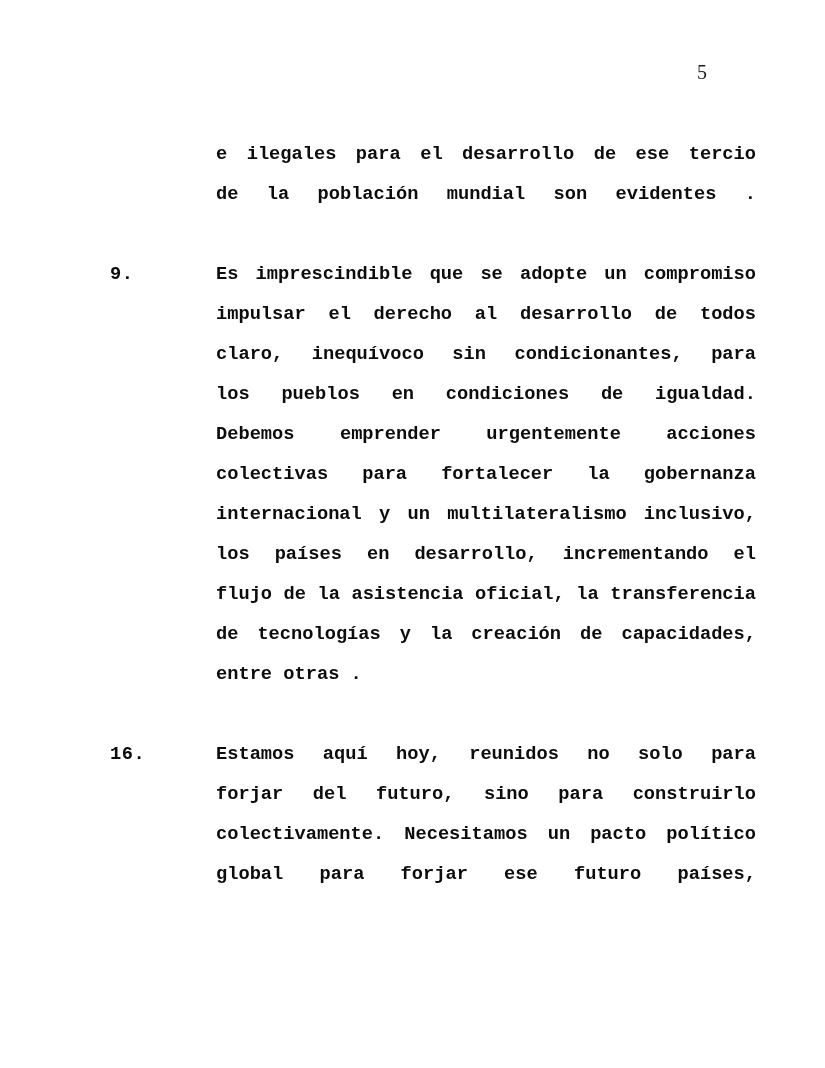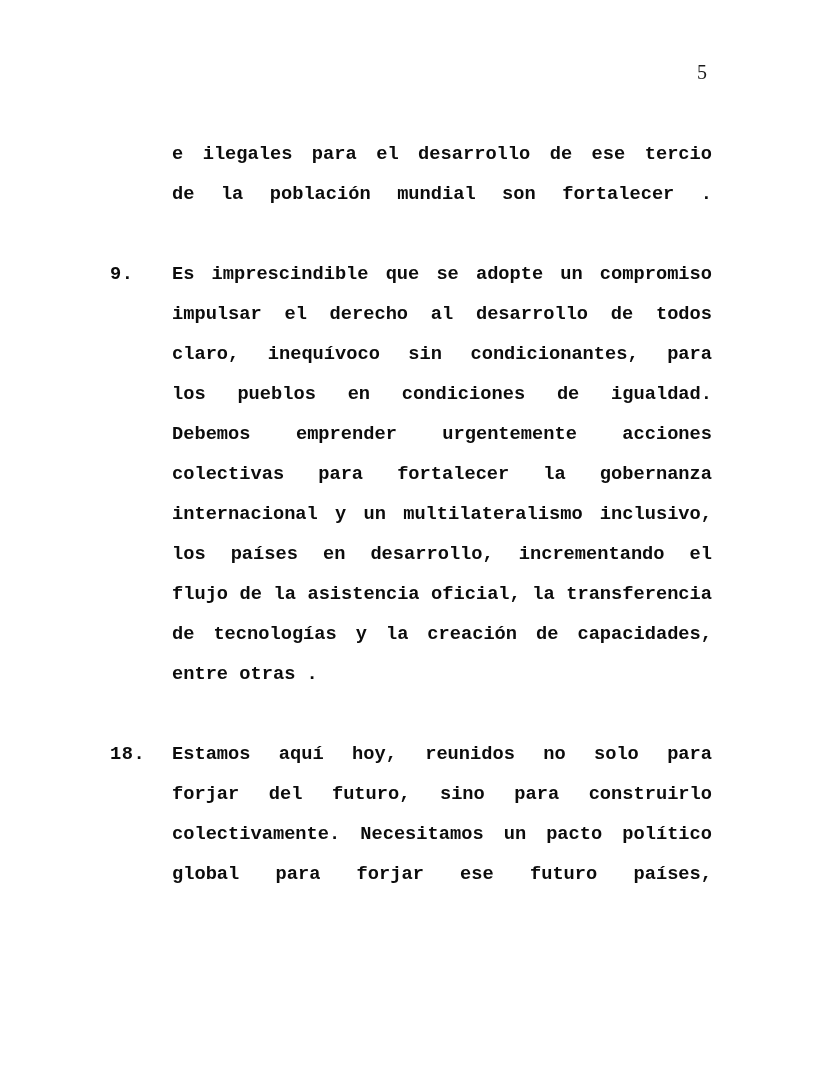--- a/index.html
+++ b/index.html
@@ -27,20 +27,21 @@
     position: absolute;
     left: 110px;
     top: 134px;
     width: 602px;
     font-family: "Liberation Mono", "DejaVu Sans Mono", monospace;
     font-weight: 700;
   }
   .paragraph {
     display: flex;
     margin-bottom: 40px;
+    gap: 44px;
   }
   .marker {
     flex: 0 0 62px;
     width: 62px;
     font-size: 18.7px;
     line-height: 40px;
     text-align: left;
     letter-spacing: 0.5px;
   }
   .lines {
@@ -62,21 +63,21 @@
 </head>
 <body>
 
 <div class="page">
   <div class="page-number">5</div>
   <div class="content" id="content">
   <div class="paragraph">
     <span class="marker"></span>
     <div class="lines">
           <div class="line">e ilegales para el desarrollo de ese tercio</div>
-          <div class="line">de la población mundial son fortalecer .</div>
+          <div class="line">de la población mundial son evidentes .</div>
         </div>
   </div>
 
   <div class="paragraph">
     <span class="marker">9.</span>
     <div class="lines">
           <div class="line">Es imprescindible que se adopte un compromiso</div>
           <div class="line">impulsar el derecho al desarrollo de todos</div>
           <div class="line">claro, inequívoco sin condicionantes, para</div>
           <div class="line">los pueblos en condiciones de igualdad.</div>
@@ -84,21 +85,21 @@
           <div class="line">colectivas para fortalecer la gobernanza</div>
           <div class="line">internacional y un multilateralismo inclusivo,</div>
           <div class="line">los países en desarrollo, incrementando el</div>
           <div class="line">flujo de la asistencia oficial, la transferencia</div>
           <div class="line">de tecnologías y la creación de capacidades,</div>
           <div class="line flush">entre otras .</div>
         </div>
   </div>
 
   <div class="paragraph">
-    <span class="marker">18.</span>
+    <span class="marker">16.</span>
     <div class="lines">
           <div class="line">Estamos aquí hoy, reunidos no solo para</div>
           <div class="line">forjar del futuro, sino para construirlo</div>
           <div class="line">colectivamente. Necesitamos un pacto político</div>
           <div class="line">global para forjar ese futuro países,</div>
         </div>
   </div>
 </div>
 </div>
 

